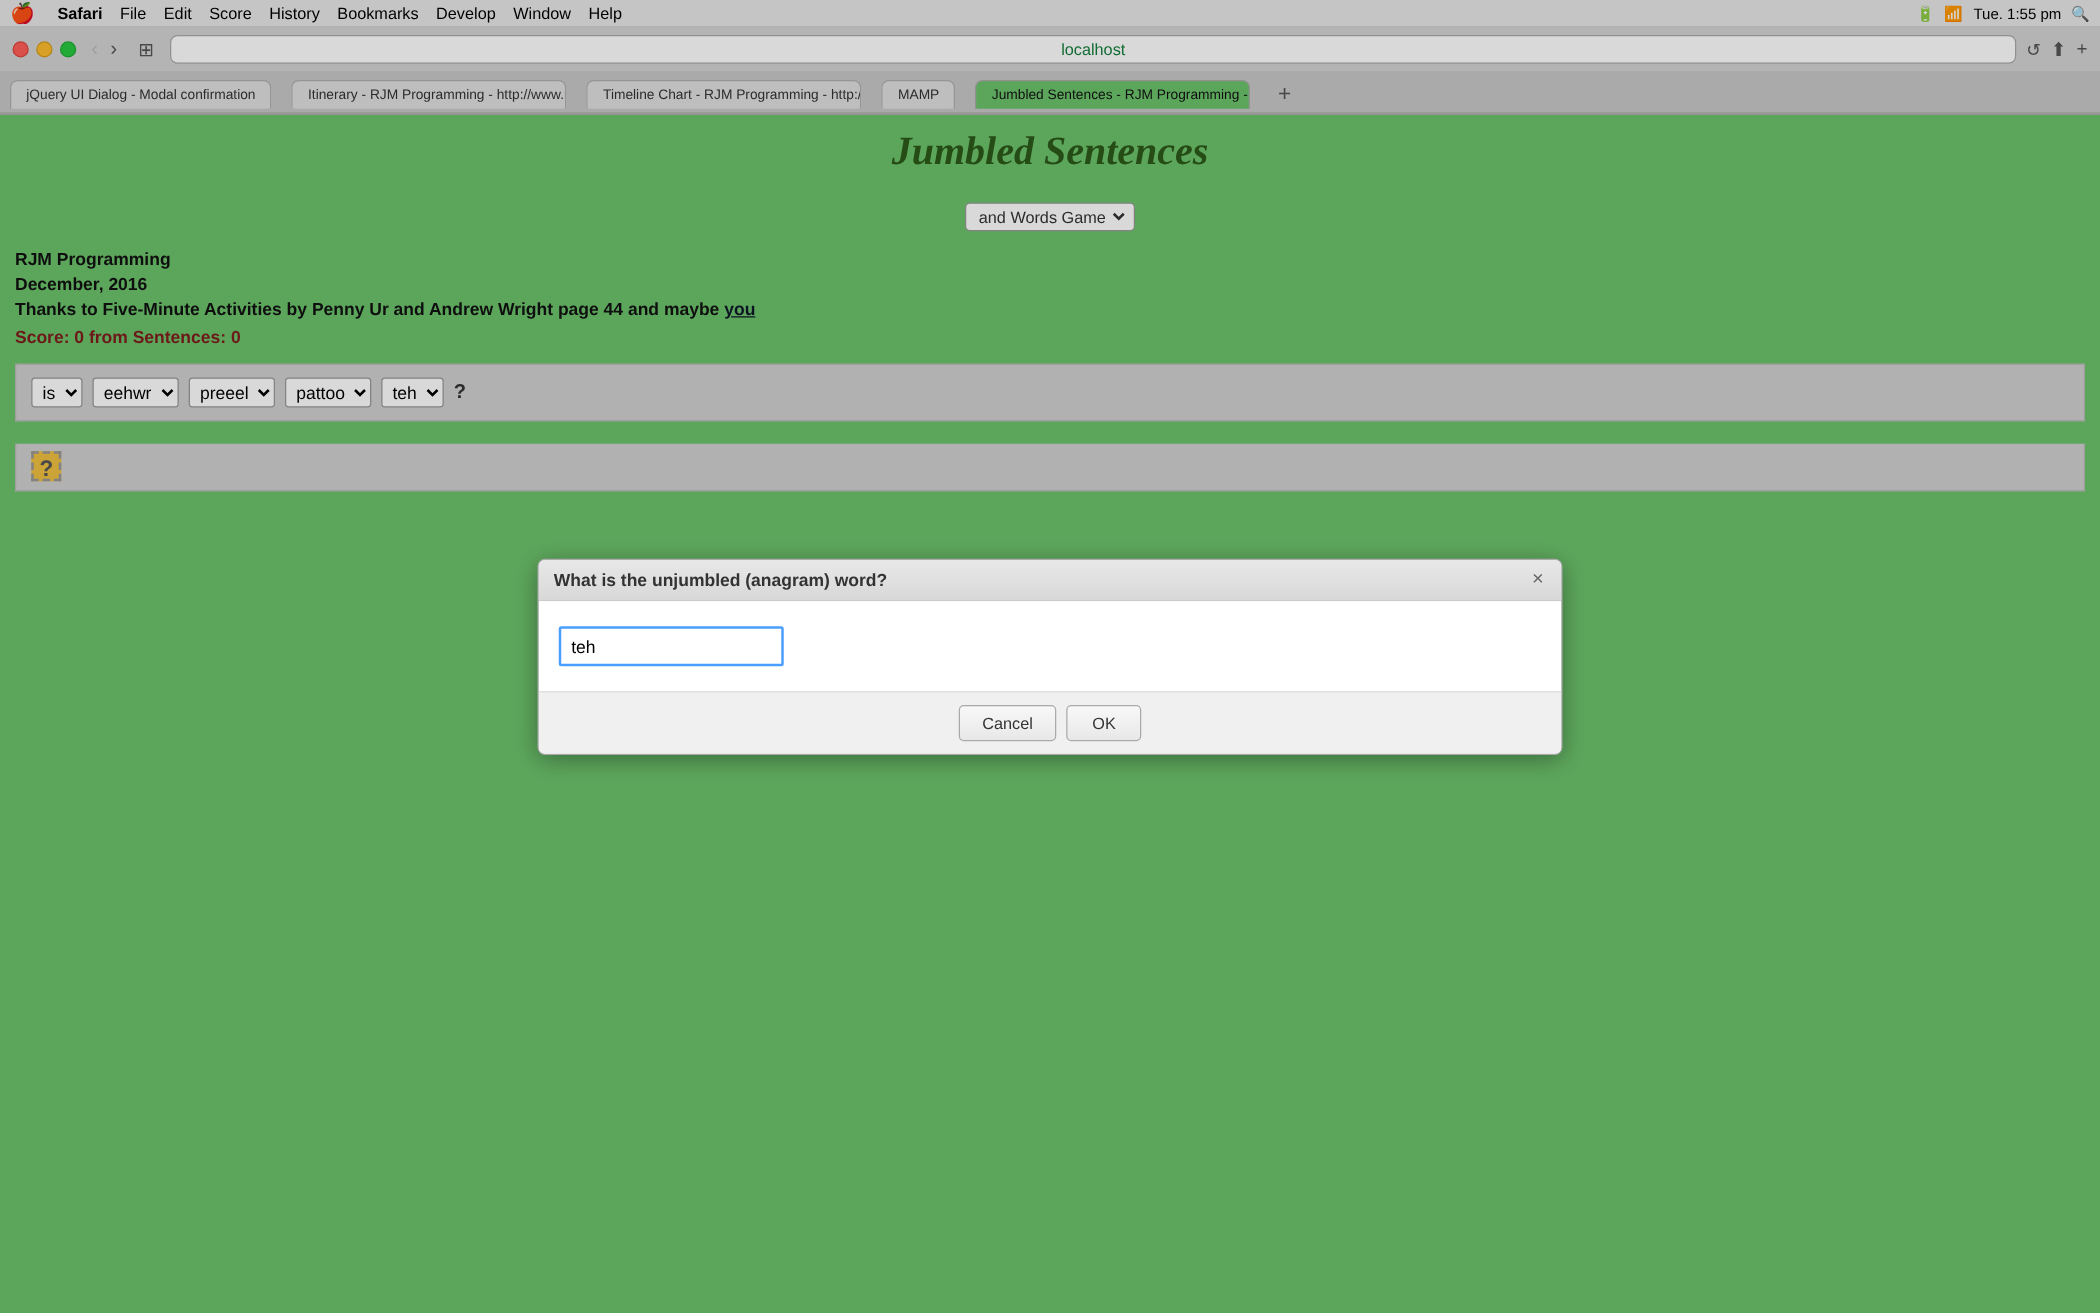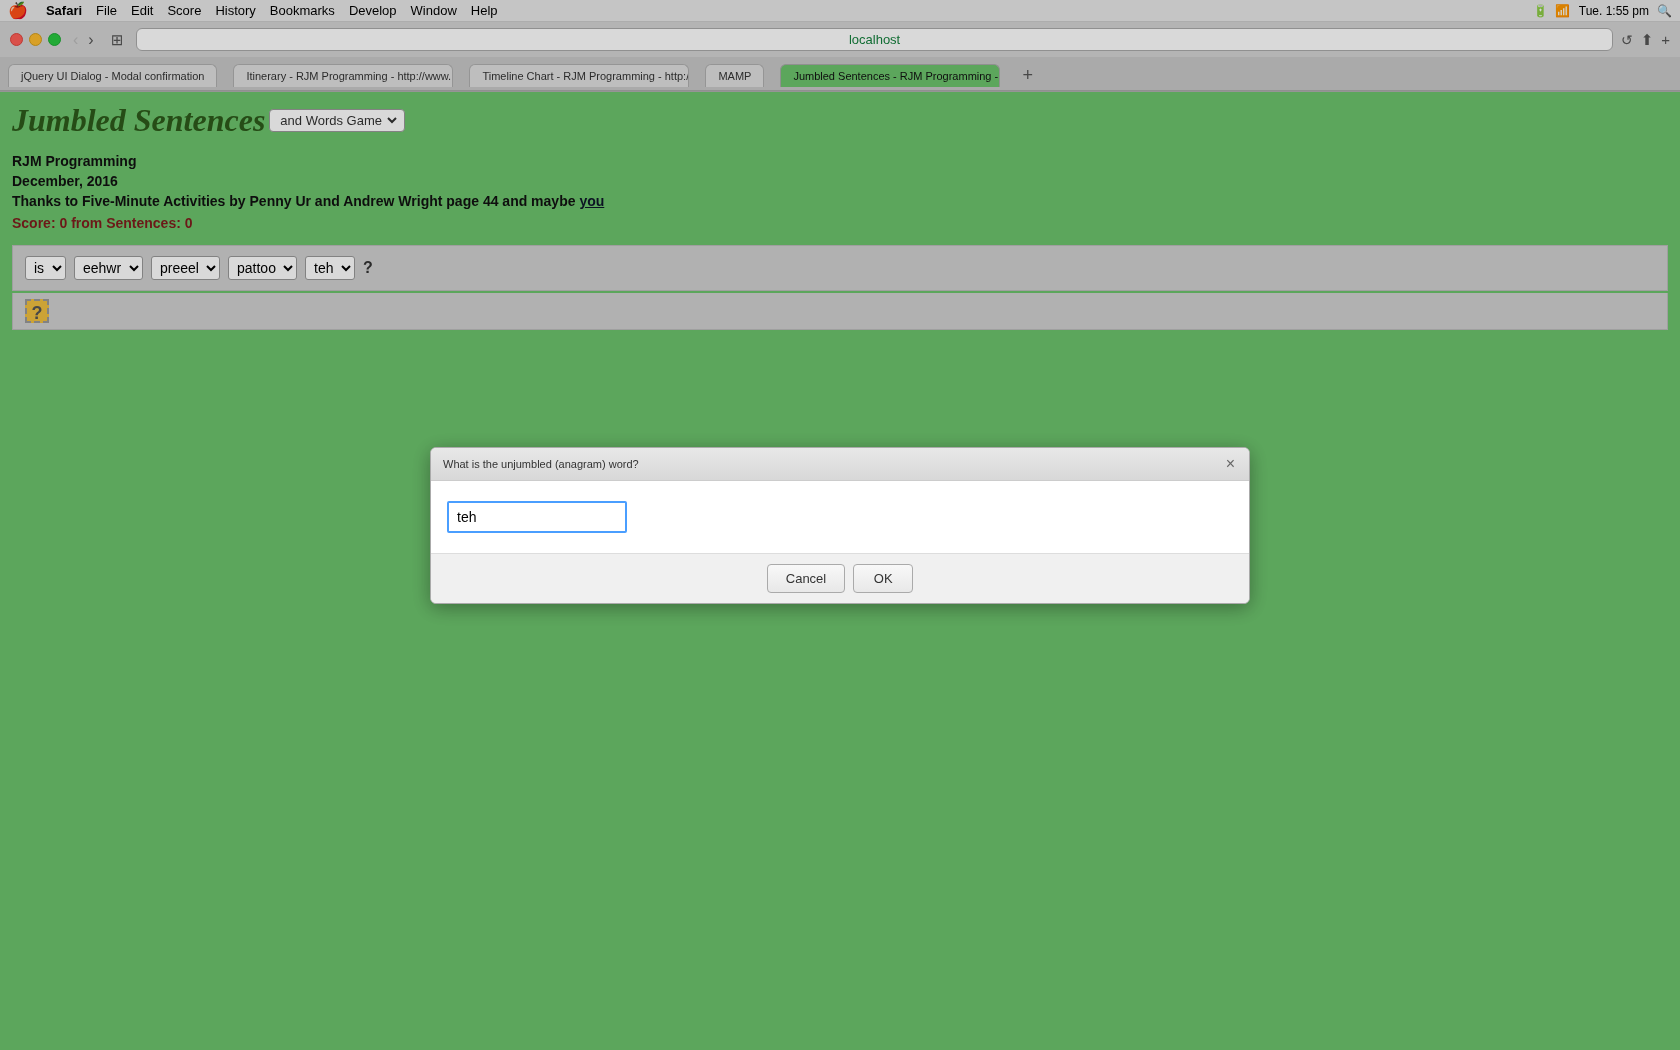--- a/index.html
+++ b/index.html
@@ -175,22 +175,23 @@
     .page-content {
       background: #6dc46d;
       padding: 10px 12px;
       min-height: 880px;
       position: relative;
     }
 
     .page-title {
       display: flex;
       align-items: center;
-      gap: 4px;
+      gap: 23px;
       margin-bottom: 14px;
+      flex-direction: column;
     }
     .page-title h1 {
       font-size: 32px;
       font-weight: bold;
       color: #2d5a1b;
       font-family: Georgia, serif;
       font-style: italic;
     }
     .game-select-wrapper {
       display: inline-flex;
@@ -232,21 +233,21 @@
 
     
     .sentence-area {
       background: #d0d0d0;
       border: 1px solid #bbb;
       padding: 10px 12px;
       display: flex;
       align-items: center;
       gap: 8px;
       flex-wrap: wrap;
-      margin-bottom: 2px;
+      margin-bottom: 18px;
     }
     .word-select {
       font-size: 14px;
       border: 1px solid #999;
       background: white;
       border-radius: 3px;
       padding: 2px 4px;
       cursor: pointer;
     }
     .question-mark {
@@ -301,22 +302,22 @@
 
     .dialog-titlebar {
       background: linear-gradient(to bottom, #e8e8e8, #d8d8d8);
       border-bottom: 1px solid #ccc;
       padding: 8px 12px;
       display: flex;
       align-items: center;
       justify-content: space-between;
     }
     .dialog-title {
-      font-size: 11px;
-      font-weight: normal;
+      font-size: 14px;
+      font-weight: bold;
       color: #333;
     }
     .dialog-close {
       background: none;
       border: none;
       font-size: 16px;
       color: #666;
       cursor: pointer;
       line-height: 1;
       padding: 0 2px;

